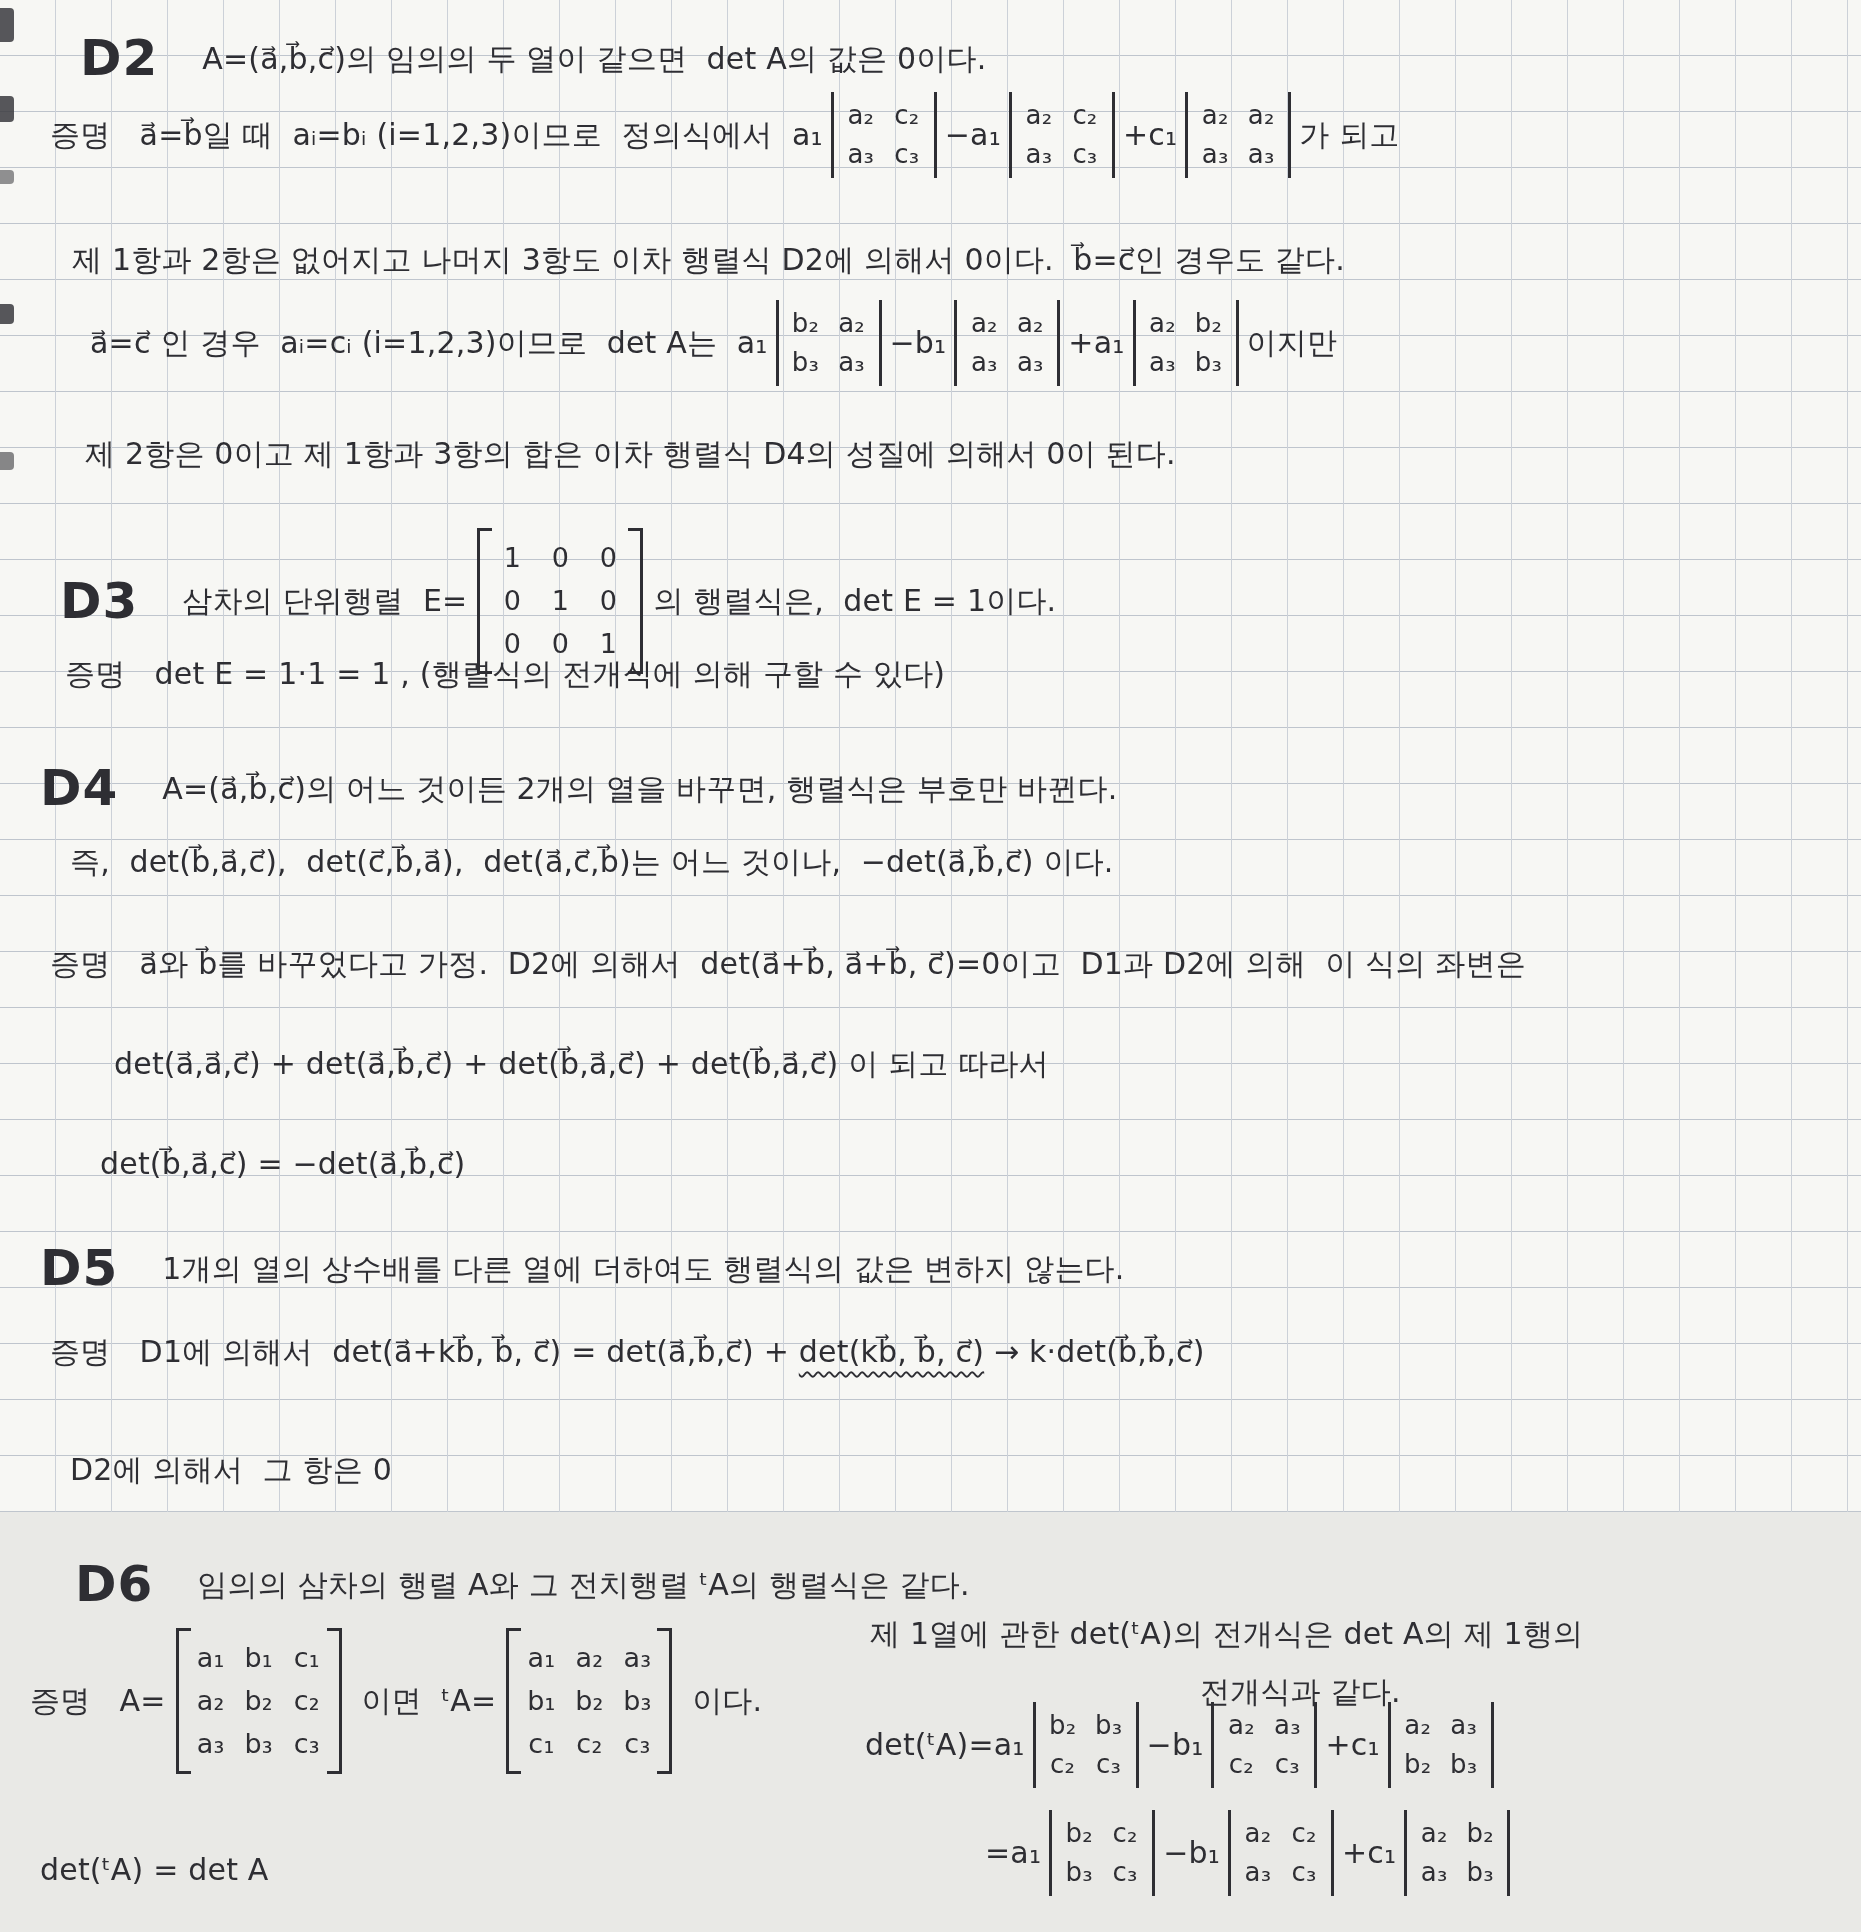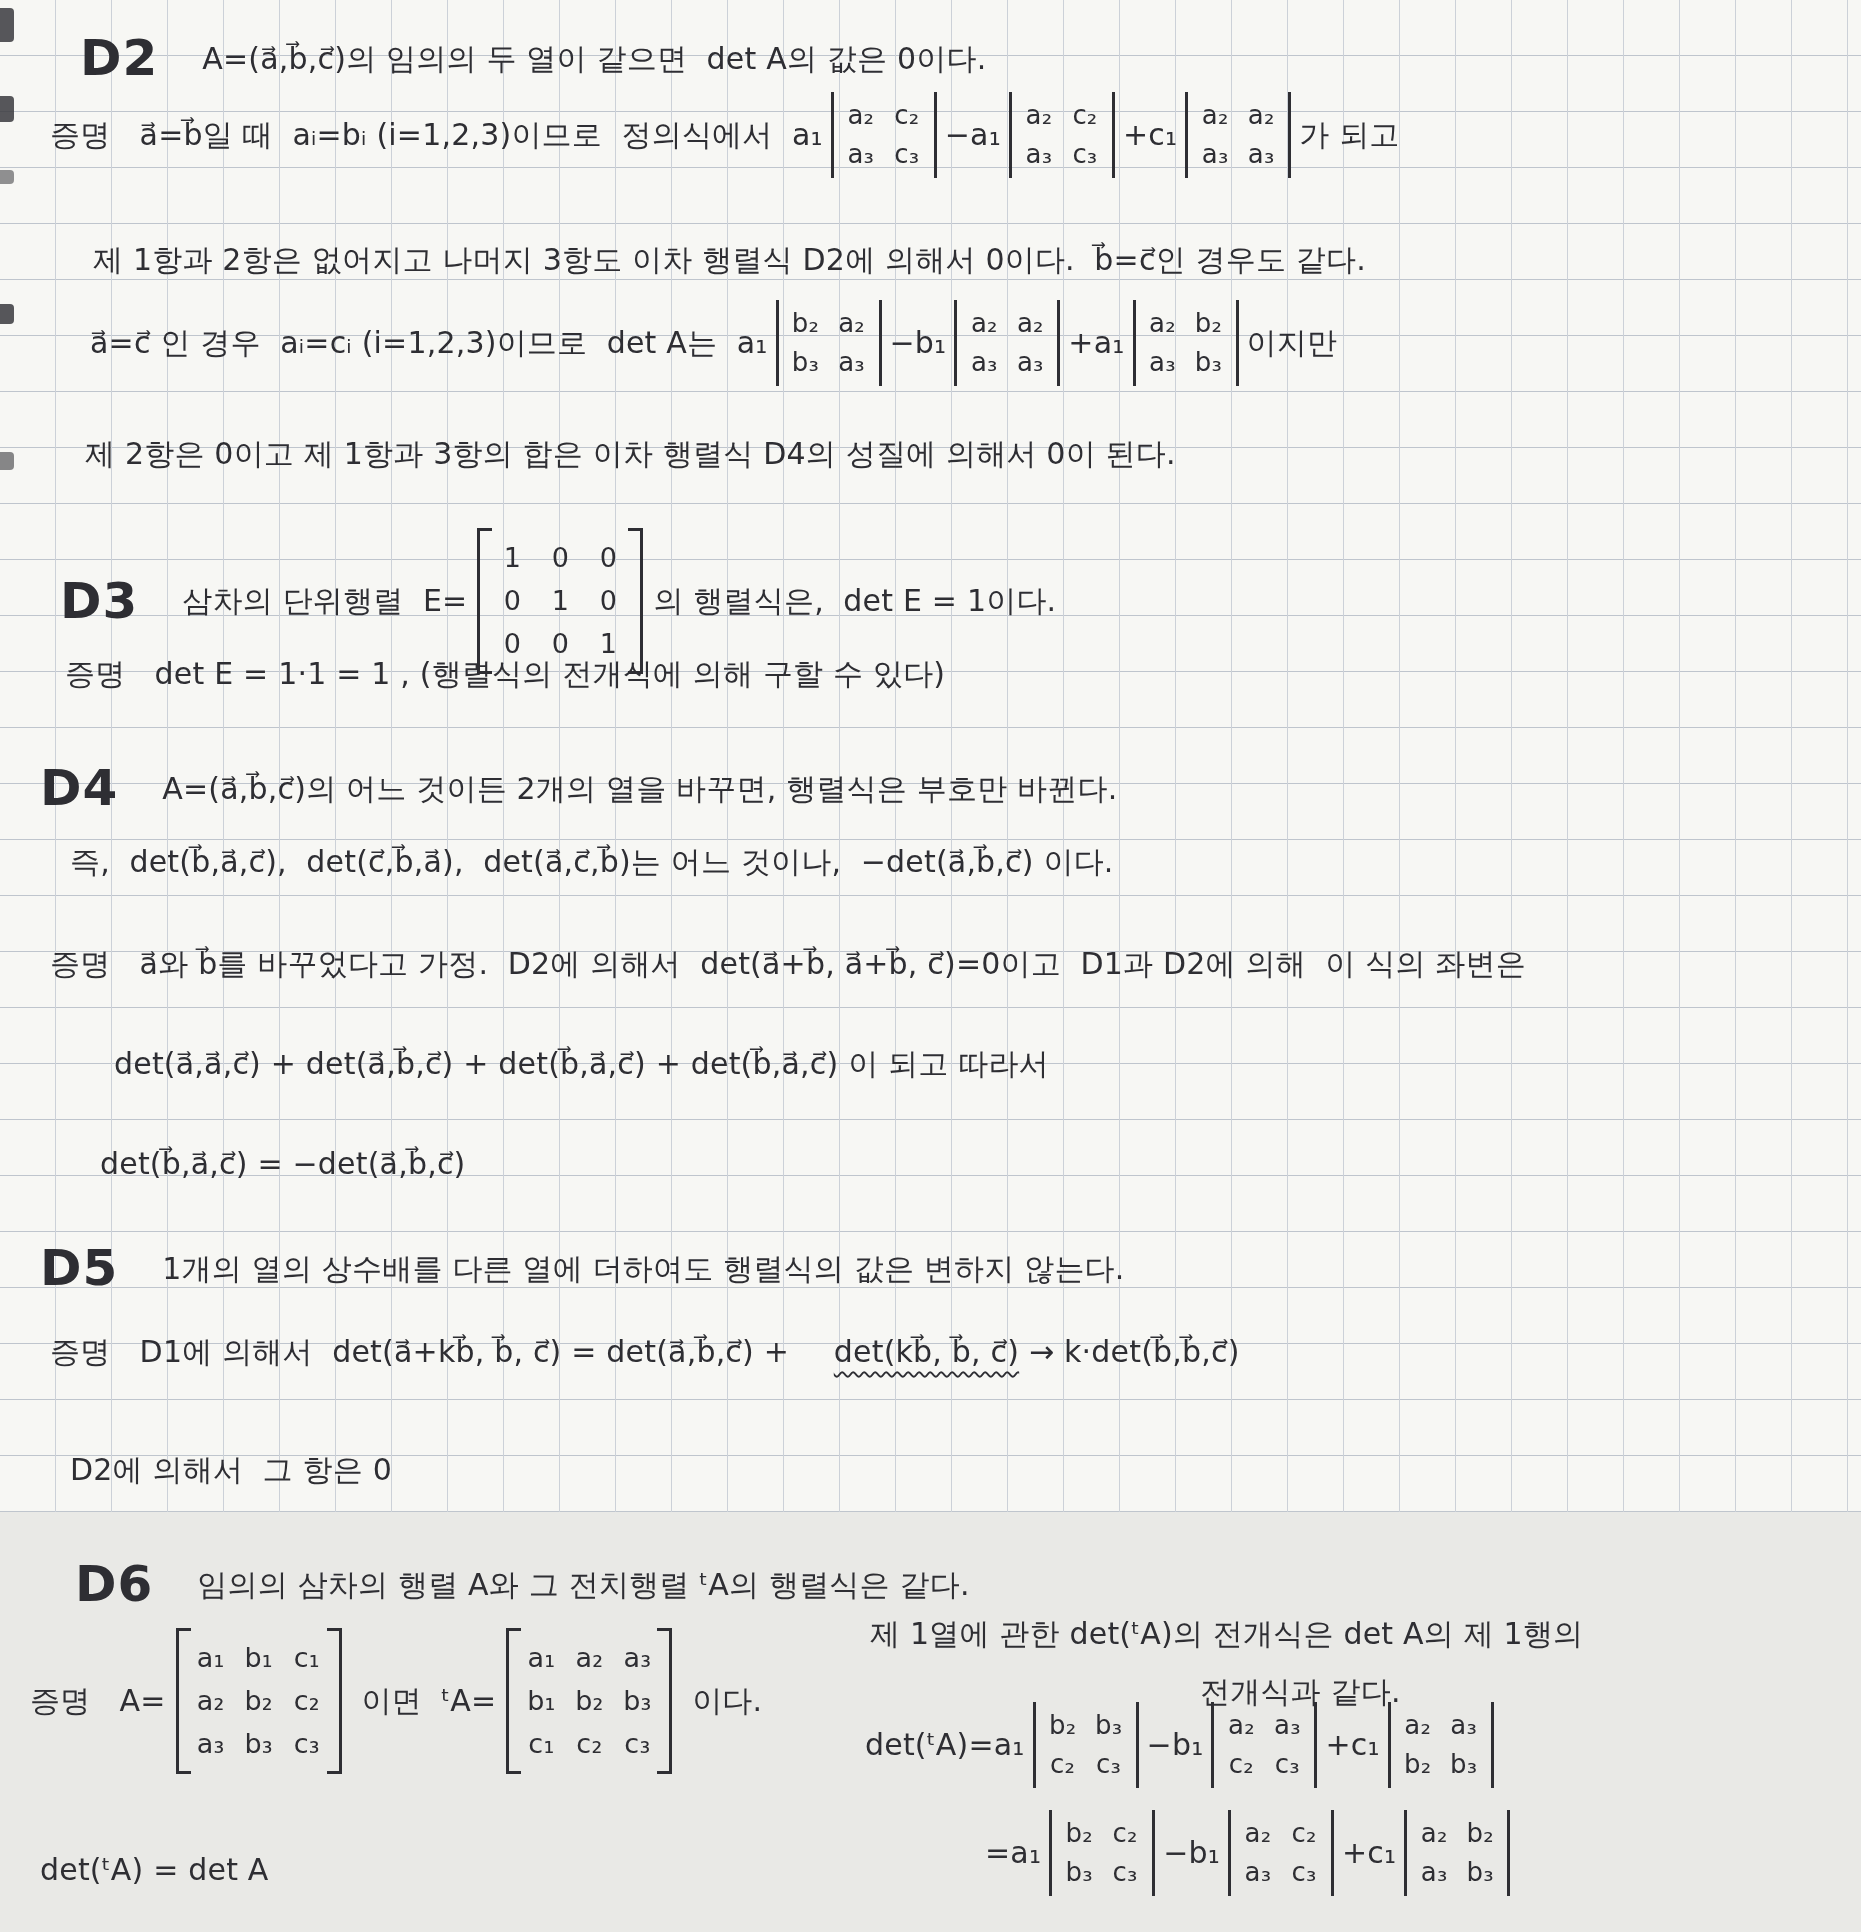--- a/index.html
+++ b/index.html
@@ -28,21 +28,20 @@
   }
   .dlabel{
     font-size:50px;font-weight:bold;margin-right:44px;letter-spacing:1px;
   }
   .seg{display:inline-block;}
   .wavy{
     text-decoration-line:underline;
     text-decoration-style:wavy;
     text-decoration-thickness:2px;
     text-underline-offset:9px;
-    margin-left:35px;
   }
   
   .det2{
     display:inline-flex;flex-direction:column;justify-content:center;
     margin:0 8px;padding:4px 12px;
     border-left:3px solid var(--ink);border-right:3px solid var(--ink);
     font-size:26px;line-height:1.5;vertical-align:middle;
   }
   .det2 .r{display:flex;gap:16px;justify-content:space-between;}
   .det2 .r span{min-width:30px;text-align:center;}
@@ -76,21 +75,21 @@
 <div class="paper">
   <div class="scan-marks">
       <i></i>
       <i></i>
       <i></i>
       <i></i>
       <i></i>
     </div>
 <div class="line" style="left: 80px; top: 22px;"><span class="dlabel">D2</span><span class="seg">A=(a⃗,b⃗,c⃗)의 임의의 두 열이 같으면  det A의 값은 0이다.</span></div>
     <div class="line" style="left: 50px; top: 92px;"><span class="seg">증명   a⃗=b⃗일 때  aᵢ=bᵢ (i=1,2,3)이므로  정의식에서  a₁</span><span class="det2"><span class="r"><span>a₂</span><span>c₂</span></span><span class="r"><span>a₃</span><span>c₃</span></span></span><span class="seg">−a₁</span><span class="det2"><span class="r"><span>a₂</span><span>c₂</span></span><span class="r"><span>a₃</span><span>c₃</span></span></span><span class="seg">+c₁</span><span class="det2"><span class="r"><span>a₂</span><span>a₂</span></span><span class="r"><span>a₃</span><span>a₃</span></span></span><span class="seg">가 되고</span></div>
-    <div class="line" style="left: 93px; top: 238px;"><span class="seg">제 1항과 2항은 없어지고 나머지 3항도 이차 행렬식 D2에 의해서 0이다.  b⃗=c⃗인 경우도 같다.</span></div>
+    <div class="line" style="left: 72px; top: 238px;"><span class="seg">제 1항과 2항은 없어지고 나머지 3항도 이차 행렬식 D2에 의해서 0이다.  b⃗=c⃗인 경우도 같다.</span></div>
     <div class="line" style="left: 90px; top: 300px;"><span class="seg">a⃗=c⃗ 인 경우  aᵢ=cᵢ (i=1,2,3)이므로  det A는  a₁</span><span class="det2"><span class="r"><span>b₂</span><span>a₂</span></span><span class="r"><span>b₃</span><span>a₃</span></span></span><span class="seg">−b₁</span><span class="det2"><span class="r"><span>a₂</span><span>a₂</span></span><span class="r"><span>a₃</span><span>a₃</span></span></span><span class="seg">+a₁</span><span class="det2"><span class="r"><span>a₂</span><span>b₂</span></span><span class="r"><span>a₃</span><span>b₃</span></span></span><span class="seg">이지만</span></div>
     <div class="line" style="left: 85px; top: 432px;"><span class="seg">제 2항은 0이고 제 1항과 3항의 합은 이차 행렬식 D4의 성질에 의해서 0이 된다.</span></div>
     <div class="line" style="left: 60px; top: 528px;"><span class="dlabel">D3</span><span class="seg">삼차의 단위행렬  E=</span><span class="mat3"><span class="r"><span>1</span><span>0</span><span>0</span></span><span class="r"><span>0</span><span>1</span><span>0</span></span><span class="r"><span>0</span><span>0</span><span>1</span></span></span><span class="seg">의 행렬식은,  det E = 1이다.</span></div>
     <div class="line" style="left: 65px; top: 652px;"><span class="seg">증명   det E = 1·1 = 1 , (행렬식의 전개식에 의해 구할 수 있다)</span></div>
     <div class="line" style="left: 40px; top: 752px; align-items: center;"><span class="dlabel">D4</span><span class="seg">A=(a⃗,b⃗,c⃗)의 어느 것이든 2개의 열을 바꾸면, 행렬식은 부호만 바뀐다.</span></div>
     <div class="line" style="left: 70px; top: 840px;"><span class="seg">즉,  det(b⃗,a⃗,c⃗),  det(c⃗,b⃗,a⃗),  det(a⃗,c⃗,b⃗)는 어느 것이나,  −det(a⃗,b⃗,c⃗) 이다.</span></div>
     <div class="line" style="left: 50px; top: 942px;"><span class="seg">증명   a⃗와 b⃗를 바꾸었다고 가정.  D2에 의해서  det(a⃗+b⃗, a⃗+b⃗, c⃗)=0이고  D1과 D2에 의해  이 식의 좌변은</span></div>
     <div class="line" style="left: 90px; top: 1042px; margin-left: 24px;"><span class="seg">det(a⃗,a⃗,c⃗) + det(a⃗,b⃗,c⃗) + det(b⃗,a⃗,c⃗) + det(b⃗,a⃗,c⃗) 이 되고 따라서</span></div>
     <div class="line" style="left: 100px; top: 1142px; justify-content: flex-end;"><span class="seg">det(b⃗,a⃗,c⃗) = −det(a⃗,b⃗,c⃗)</span></div>
     <div class="line" style="left: 40px; top: 1232px;"><span class="dlabel">D5</span><span class="seg">1개의 열의 상수배를 다른 열에 더하여도 행렬식의 값은 변하지 않는다.</span></div>

